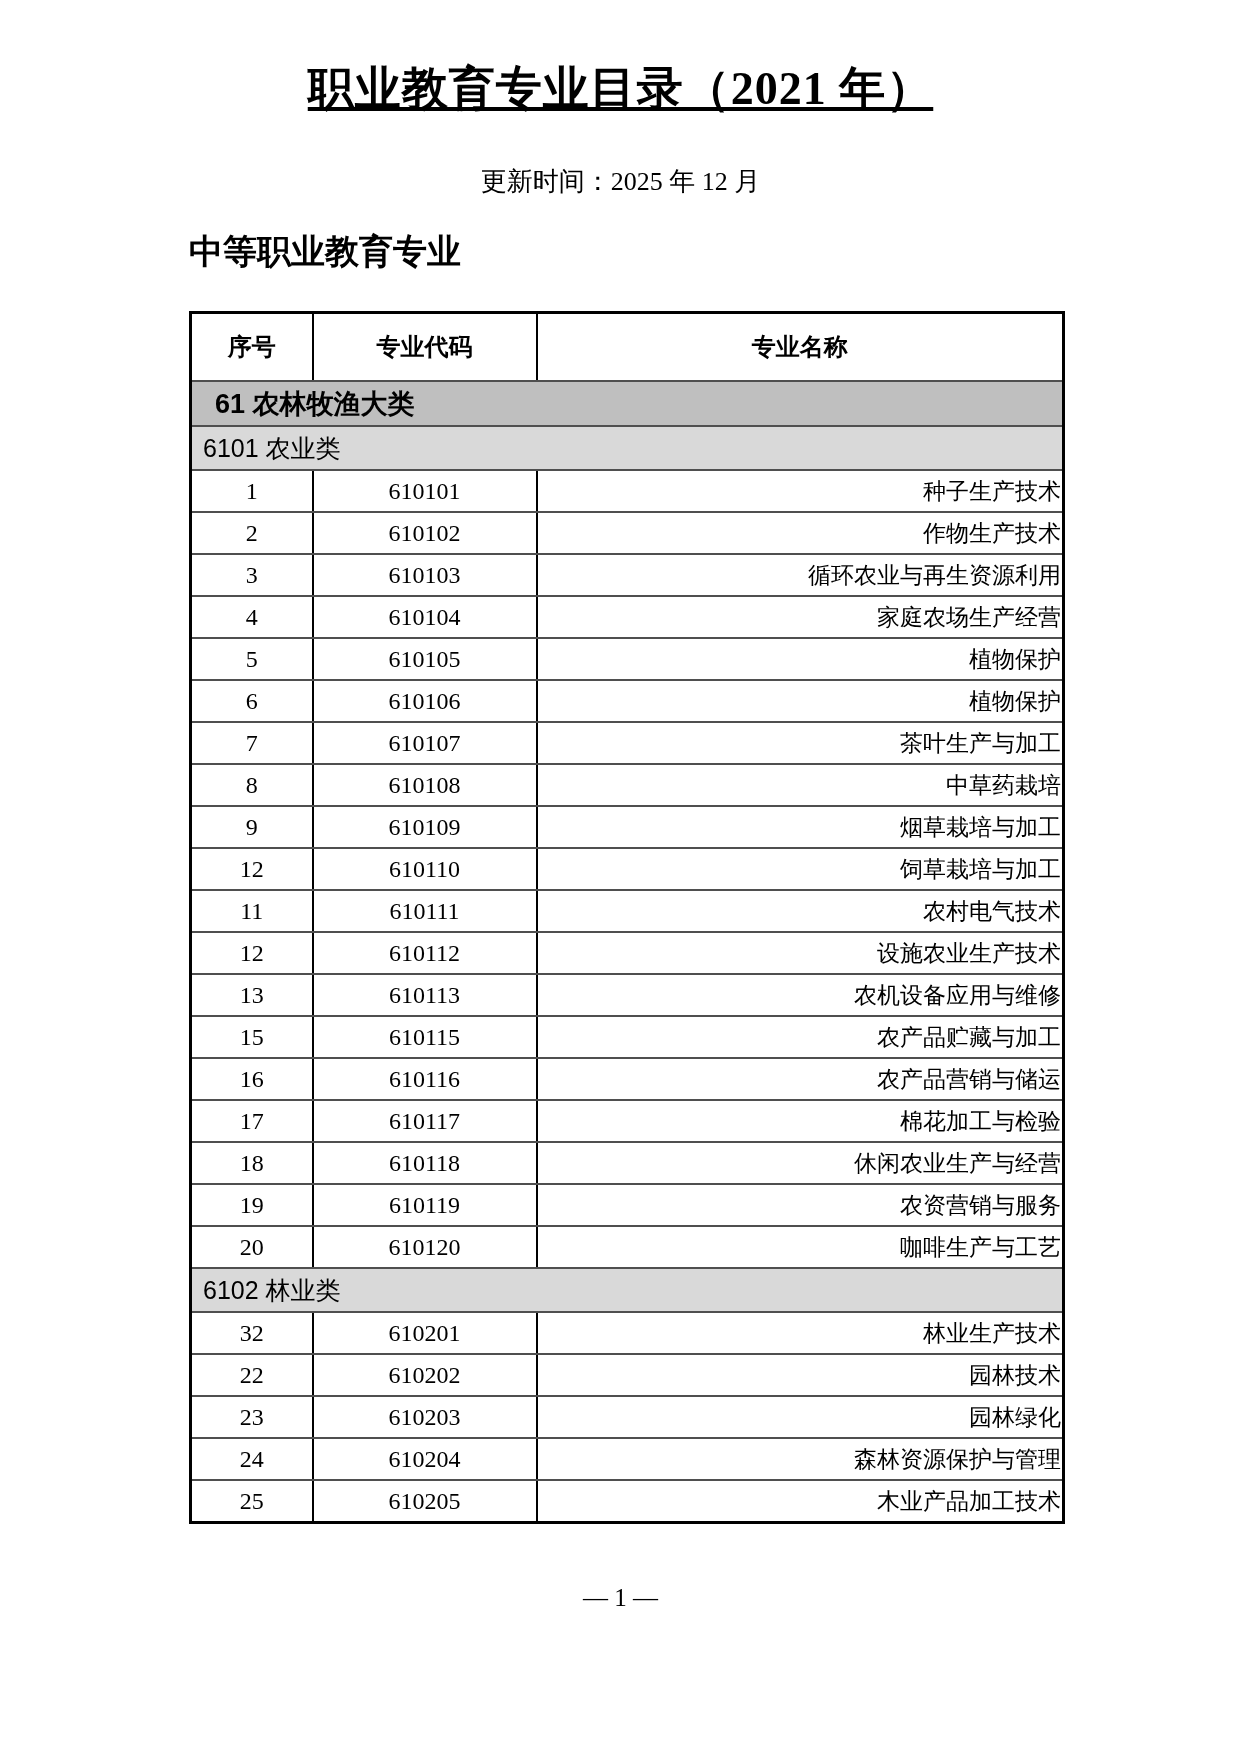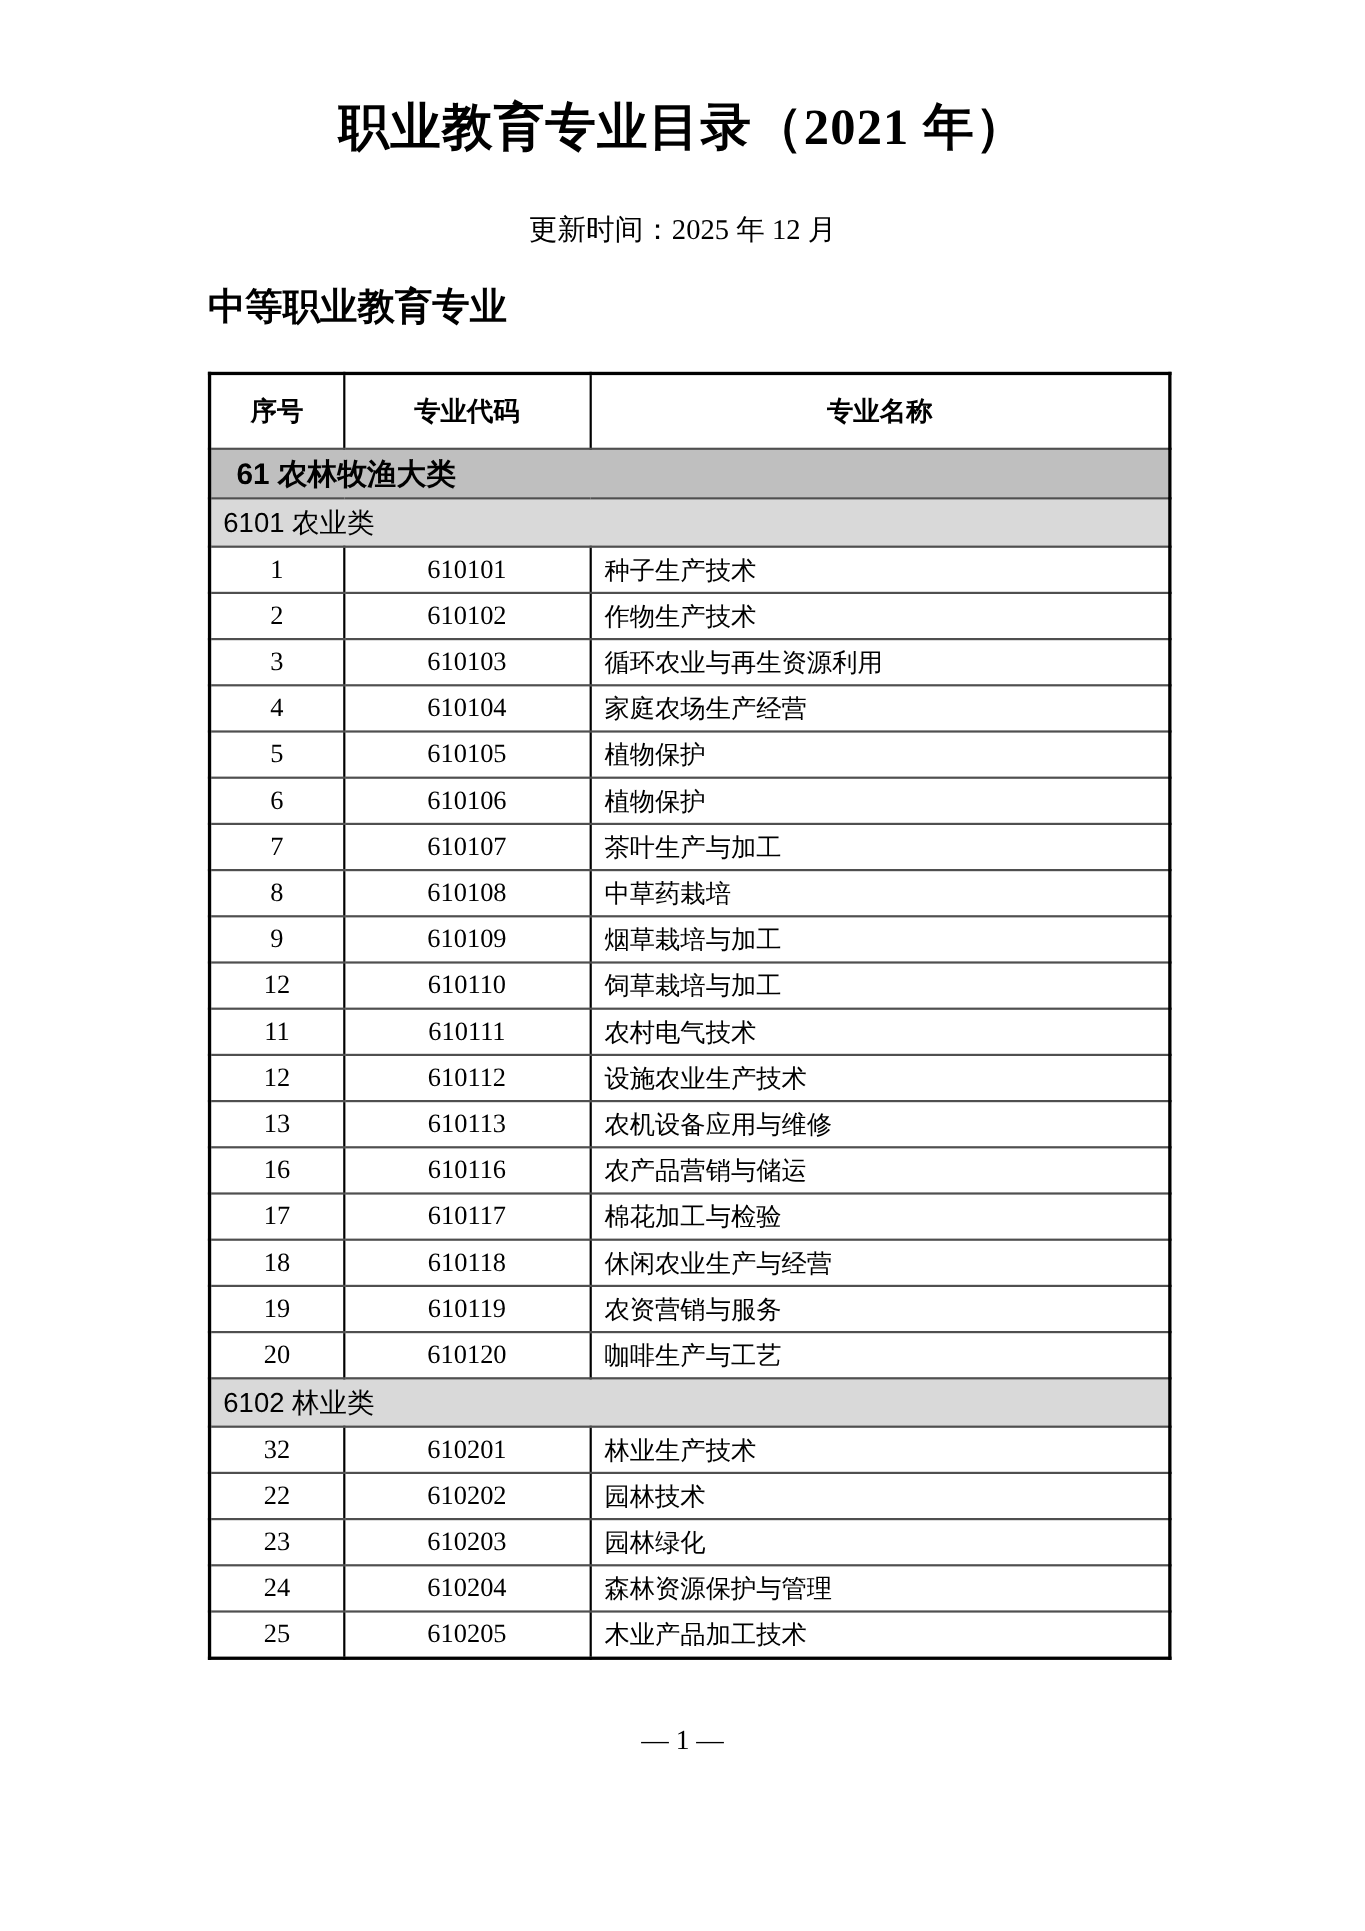--- a/index.html
+++ b/index.html
@@ -9,27 +9,28 @@
   }
   body {
     width: 1241px;
     height: 1755px;
     position: relative;
     font-family: "Liberation Serif", serif;
     color: #000000;
     overflow: hidden;
   }
   .doc-title {
-    margin: 12px;
-    padding-top: 73px;
+    margin: 0;
+    padding-top: 58px;
     text-align: center;
     font-size: 46px;
     font-weight: bold;
     letter-spacing: 1px;
     font-family: "Liberation Serif", serif;
+    text-decoration: underline;
   }
   .update-line {
     margin: 16px;
     margin-top: 44px;
     text-align: center;
     font-size: 26px;
     font-family: "Liberation Serif", serif;
   }
   .section-heading {
     margin: 0;
@@ -91,22 +92,22 @@
     height: 38px;
     background: #ffffff;
   }
   tr.data-row td.c-no,
   tr.data-row td.c-code {
     text-align: center;
     font-size: 24px;
     font-family: "Liberation Serif", serif;
   }
   tr.data-row td.c-name {
-    text-align: left;
-    padding-left: 12px;
+    text-align: right;
+    padding-left: 32px;
     font-size: 23px;
     font-family: "Liberation Serif", serif;
   }
   .page-footer {
     margin: 0;
     margin-top: 60px;
     text-align: center;
     font-size: 25px;
     font-family: "Liberation Serif", serif;
   }
@@ -199,20 +200,25 @@
         <td class="c-no">12</td>
         <td class="c-code">610112</td>
         <td class="c-name">设施农业生产技术</td>
       </tr>
       <tr class="data-row">
         <td class="c-no">13</td>
         <td class="c-code">610113</td>
         <td class="c-name">农机设备应用与维修</td>
       </tr>
       <tr class="data-row">
+        <td class="c-no">15</td>
+        <td class="c-code">610115</td>
+        <td class="c-name">农产品贮藏与加工</td>
+      </tr>
+      <tr class="data-row">
         <td class="c-no">16</td>
         <td class="c-code">610116</td>
         <td class="c-name">农产品营销与储运</td>
       </tr>
       <tr class="data-row">
         <td class="c-no">17</td>
         <td class="c-code">610117</td>
         <td class="c-name">棉花加工与检验</td>
       </tr>
       <tr class="data-row">

